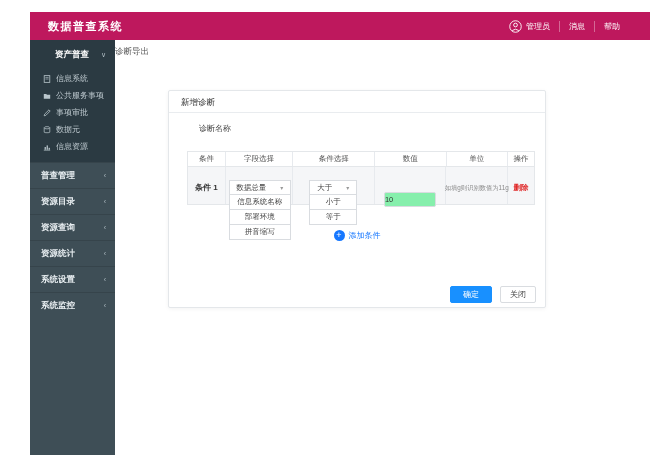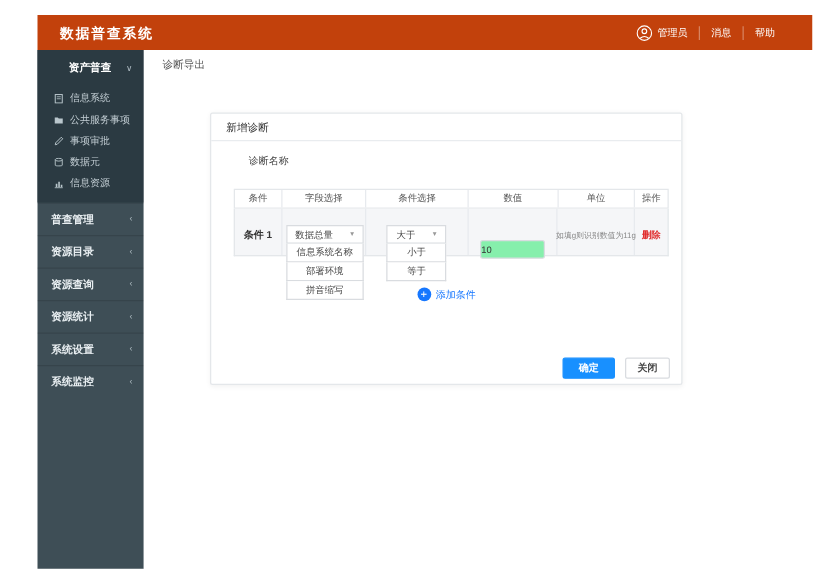--- a/index.html
+++ b/index.html
@@ -1,39 +1,39 @@
 <!DOCTYPE html>
 <html><head>
 <meta charset="utf-8">
 <style>
   * { margin:0; padding:0; box-sizing:border-box; }
   html,body { width:650px; height:468px; background:#fff; font-family:"Liberation Sans","DejaVu Sans",sans-serif; }
   body { position:relative; overflow:hidden; }
   .app { position:absolute; left:30px; top:12px; width:620px; height:443px; }
 
   
-  .header { position:absolute; left:0; top:0; width:620px; height:28px; background:#c2410c; display:flex; align-items:center; }
+  .header { position:absolute; left:0; top:0; width:620px; height:28px; background:#be185d; display:flex; align-items:center; }
   .header-title { margin-left:18px; color:#fff; font-size:11px; font-weight:bold; letter-spacing:1.5px; }
   .header-right { margin-left:auto; margin-right:30px; display:flex; align-items:center; color:#fff; font-size:8px; }
   .header-right .vdiv { width:1px; height:11px; background:rgba(255,255,255,0.35); margin:0 9px; }
   .user-chip { display:flex; align-items:center; gap:4px; cursor:pointer; }
   .hlink { cursor:pointer; }
 
   
   .sidebar { position:absolute; left:0; top:28px; width:85px; height:415px; background:#3e4e56; }
   .group-expanded { background:#2b3a42; padding-bottom:7px; }
   .group-header { height:30px; padding:0 9px 0 25px; display:flex; align-items:center; justify-content:space-between; color:#fff; font-size:8.5px; font-weight:bold; cursor:pointer; }
   .group-row { height:26px; padding:0 9px 0 11px; display:flex; align-items:center; justify-content:space-between; color:#e8eef1; font-size:8.5px; font-weight:bold; cursor:pointer; border-top:1px solid rgba(0,0,0,0.12); }
   .chev { font-size:7px; color:#aebbc2; font-weight:normal; }
   .sub-item { height:17px; display:flex; align-items:center; gap:5px; padding-left:13px; color:#c2cdd3; font-size:8px; cursor:pointer; }
   .sub-item svg { flex:0 0 auto; }
 
   
   .main { position:absolute; left:85px; top:28px; width:535px; height:415px; background:#fff; }
-  .breadcrumb { height:22px; line-height:22px; padding-left:15px; font-size:8.5px; color:#555; }
+  .breadcrumb { height:22px; line-height:22px; padding-left:0; font-size:8.5px; color:#555; }
 
   
   .dialog { position:absolute; left:53px; top:50px; width:378px; height:218px; background:#fff; border:1px solid #e4e7ea; border-radius:2px; box-shadow:0 1px 4px rgba(0,0,0,0.05); }
   .dialog-header { height:22px; line-height:22px; border-bottom:1px solid #e9ecef; padding-left:12px; font-size:8.5px; color:#333; }
   .form-row { position:absolute; left:0; top:32px; width:100%; display:flex; align-items:center; }
   .form-label { margin-left:30px; font-size:8px; color:#444; }
   .name-input { margin-left:8px; width:97px; height:16px; border:1px solid #d9dce0; border-radius:2px; font-size:8px; color:#333; text-align:center; outline:none; font-family:inherit; }
 
   
   .ctable { position:absolute; left:18px; top:60px; width:348px; font-size:7.5px; }
@@ -52,21 +52,21 @@
   .value-input { width:52px; height:15px; border:1px solid #d9dce0; border-radius:2px; background:#86efac; text-align:left; font-size:7.5px; color:#333; outline:none; align-self:flex-start; margin-top:25px; font-family:inherit; }
   .unit-hint { font-size:6.3px; color:#888; align-self:flex-start; margin-top:17px; white-space:nowrap; }
   .delete-link { color:#e02b2b; font-weight:bold; cursor:pointer; align-self:flex-start; margin-top:16px; }
 
   
   .add-cond { position:absolute; left:0; top:139px; width:100%; display:flex; align-items:center; justify-content:center; gap:4px; color:#1677ff; font-size:8px; cursor:pointer; }
   .plus-circle { width:11px; height:11px; border-radius:50%; background:#1677ff; color:#fff; display:flex; align-items:center; justify-content:center; font-size:9px; line-height:1; }
 
   
   .dialog-footer { position:absolute; right:9px; top:195px; display:flex; gap:8px; }
-  .btn { height:17px; border-radius:2px; font-size:8px; display:flex; align-items:center; justify-content:center; cursor:pointer; font-family:inherit;font-weight:bold; }
+  .btn { height:17px; border-radius:2px; font-size:8px; display:flex; align-items:center; justify-content:center; cursor:pointer; font-family:inherit; }
   .btn-primary { width:42px; background:#1890ff; color:#fff; border:1px solid #1890ff; }
   .btn-plain { width:36px; background:#fff; color:#444; border:1px solid #d9dce0; }
 </style>
 </head>
 <body>
 
 <div class="app">
 
   <div class="header">
     <div class="header-title">数据普查系统</div>

